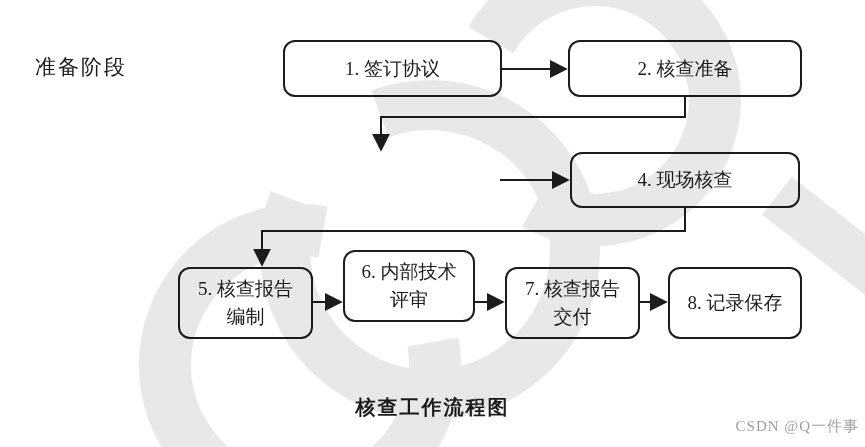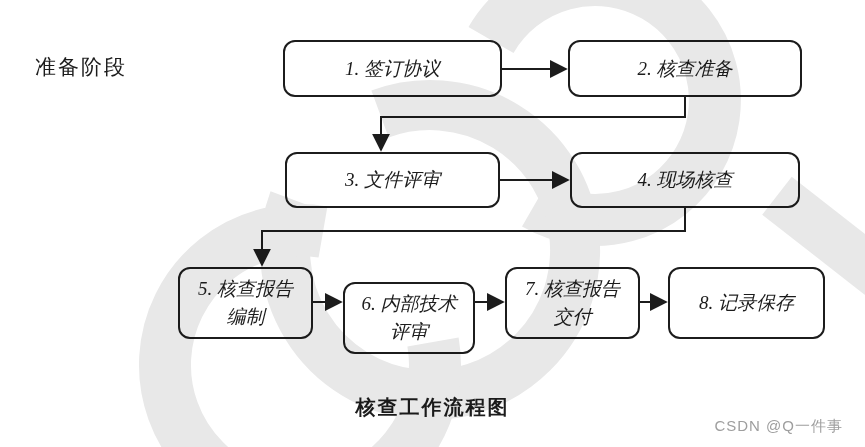--- a/index.html
+++ b/index.html
@@ -8,30 +8,30 @@
     font-family:"Liberation Serif","DejaVu Serif",serif;color:#1c1c1c;
   }
   .phase-label{
     position:absolute;left:35px;font-size:21px;letter-spacing:2px;color:#1c1c1c;
     white-space:nowrap;
   }
   .flow-box{
     position:absolute;box-sizing:border-box;background:#ffffff;
     border:2px solid #1c1c1c;border-radius:12px;
     display:flex;align-items:center;justify-content:center;
-    text-align:center;font-size:19px;line-height:1.45;white-space:pre-line;font-style:italic;
+    text-align:center;font-size:19px;line-height:1.45;white-space:pre-line;
   }
   .connectors{position:absolute;left:0;top:0;width:865px;height:447px;pointer-events:none;}
   .diagram-title{
     position:absolute;left:0;top:394px;width:865px;text-align:center;
     font-size:20px;font-weight:bold;letter-spacing:2px;
   }
   .credit{
-    position:absolute;right:22px;top:417px;font-size:15px;color:#9e9e9e;
-    font-family:Liberation Sans, sans-serif;letter-spacing:1px;
+    position:absolute;right:6px;top:417px;font-size:15px;color:#9e9e9e;
+    font-family:Liberation Serif, serif;letter-spacing:1px;
   }
   .watermark{
     position:absolute;left:0;top:0;width:865px;height:447px;
     pointer-events:none;mix-blend-mode:multiply;
   }
 </style>
 </head>
 <body>
 
 <div class="stage">
@@ -48,29 +48,28 @@
     <path d="M685,97 L685,117 L381,117 L381,150" fill="none" stroke="#1c1c1c" stroke-width="2" marker-end="url(#arw)"></path>
     <path d="M500,180 L568,180" fill="none" stroke="#1c1c1c" stroke-width="2" marker-end="url(#arw)"></path>
     <path d="M685,208 L685,231 L262,231 L262,265" fill="none" stroke="#1c1c1c" stroke-width="2" marker-end="url(#arw)"></path>
     <path d="M313,302 L341,302" fill="none" stroke="#1c1c1c" stroke-width="2" marker-end="url(#arw)"></path>
     <path d="M475,302 L503,302" fill="none" stroke="#1c1c1c" stroke-width="2" marker-end="url(#arw)"></path>
     <path d="M640,302 L666,302" fill="none" stroke="#1c1c1c" stroke-width="2" marker-end="url(#arw)"></path>
   </svg>
 
   <div class="flow-box" style="left:283px;top:40px;width:219px;height:57px">1. 签订协议</div>
   <div class="flow-box" style="left:568px;top:40px;width:234px;height:57px">2. 核查准备</div>
-  <div class="flow-box" style="left:285px;top:152px;width:215px;height:56px">3. 文件评审</div>
   <div class="flow-box" style="left:570px;top:152px;width:230px;height:56px">4. 现场核查</div>
   <div class="flow-box" style="left:178px;top:267px;width:135px;height:72px">5. 核查报告
 编制</div>
-  <div class="flow-box" style="left:343px;top:282px;width:132px;height:72px">6. 内部技术
+  <div class="flow-box" style="left:343px;top:250px;width:132px;height:72px">6. 内部技术
 评审</div>
   <div class="flow-box" style="left:505px;top:267px;width:135px;height:72px">7. 核查报告
 交付</div>
-  <div class="flow-box" style="left:668px;top:267px;width:157px;height:72px">8. 记录保存</div>
+  <div class="flow-box" style="left:668px;top:267px;width:134px;height:72px">8. 记录保存</div>
 
   <div class="diagram-title">核查工作流程图</div>
 
   <div class="credit">CSDN @Q一件事</div>
 
   <svg class="watermark" viewBox="0 0 865 447">
 
     <path d="M491,40 A120,120 0 1 1 535,204" fill="none" stroke="#e8e8e8" stroke-width="52"></path>
 
     <path d="M380,114 A145,145 0 1 1 294,200" fill="none" stroke="#e8e8e8" stroke-width="50"></path>

